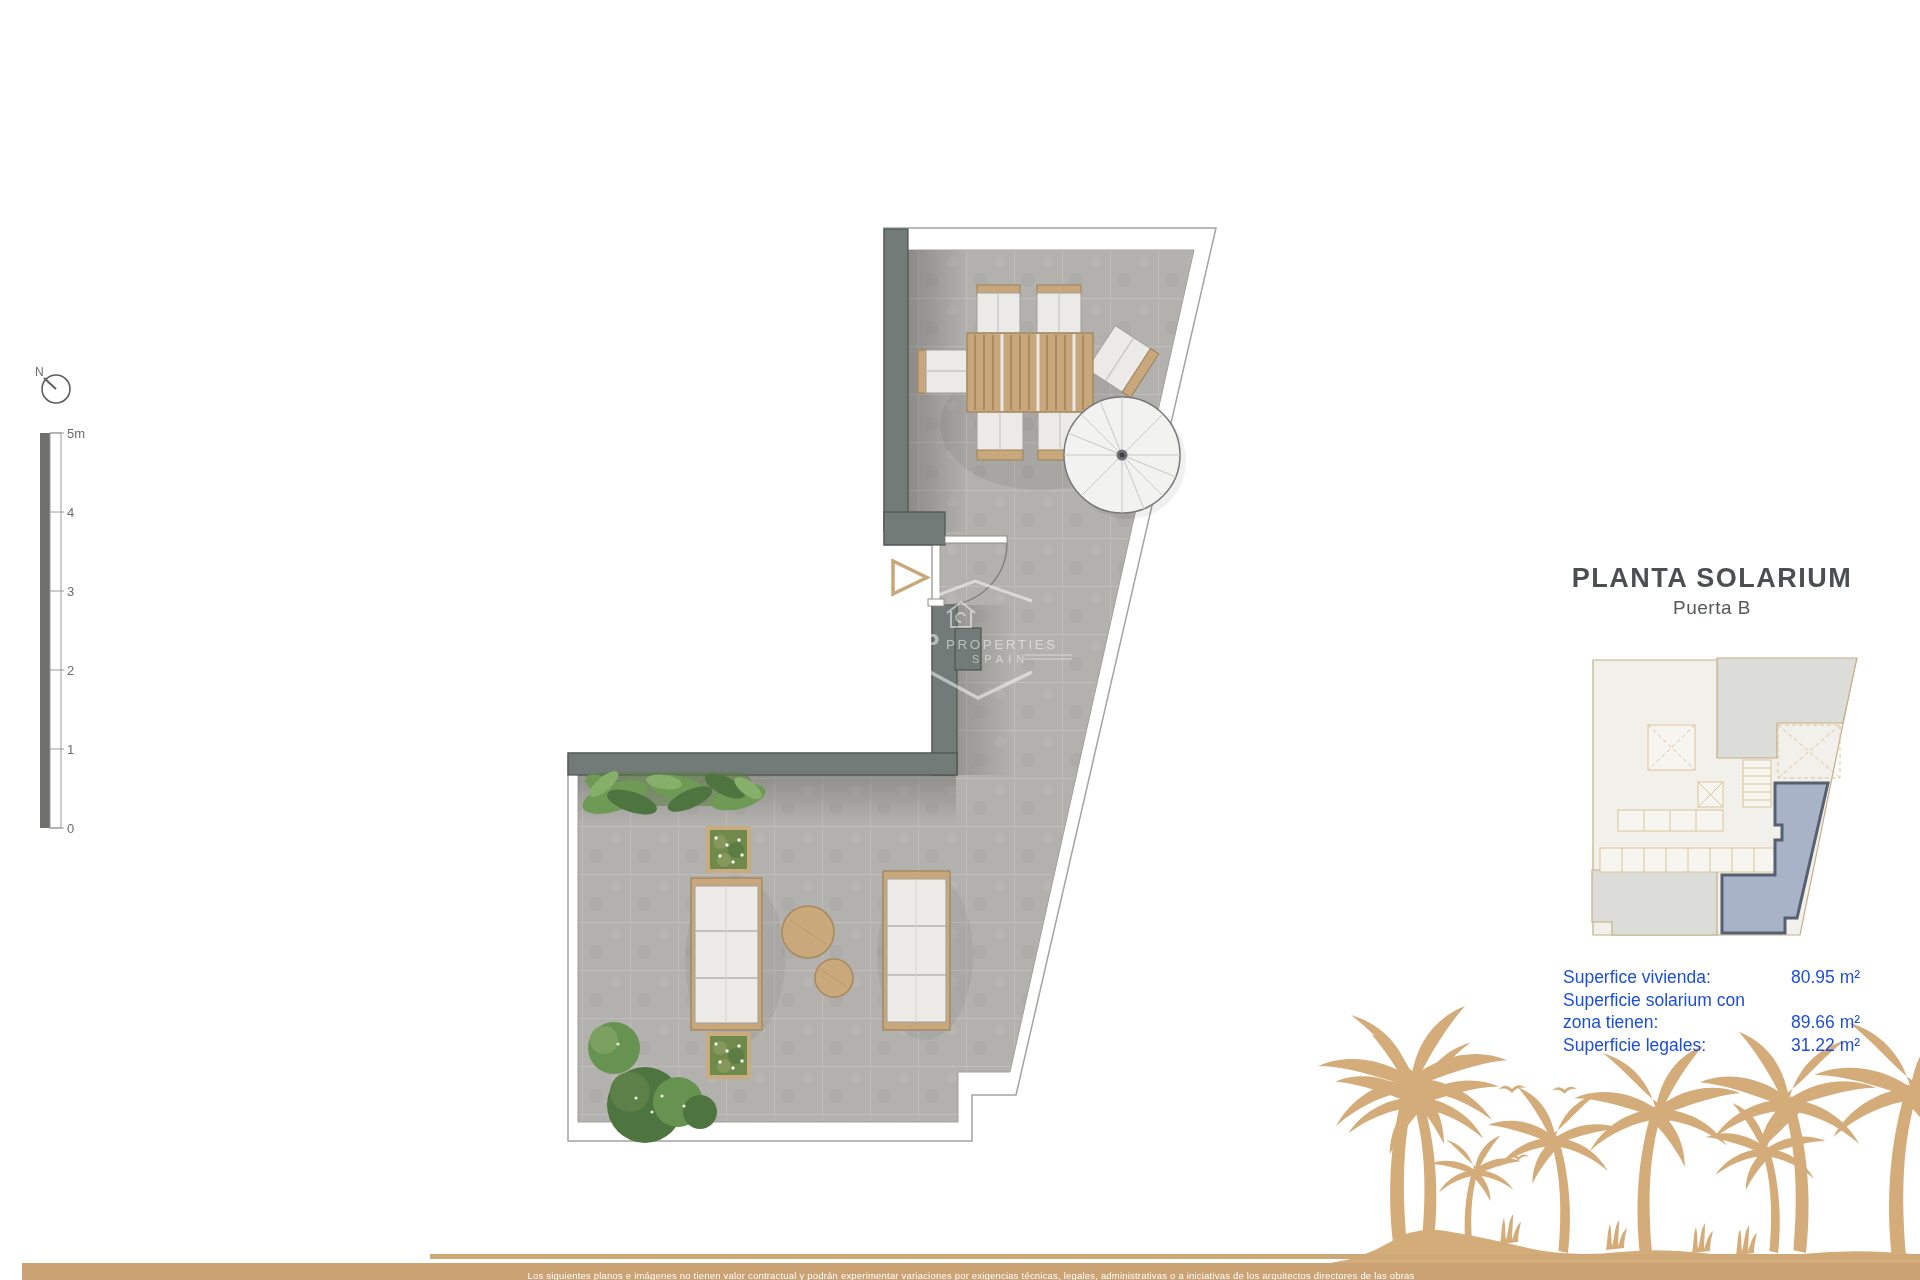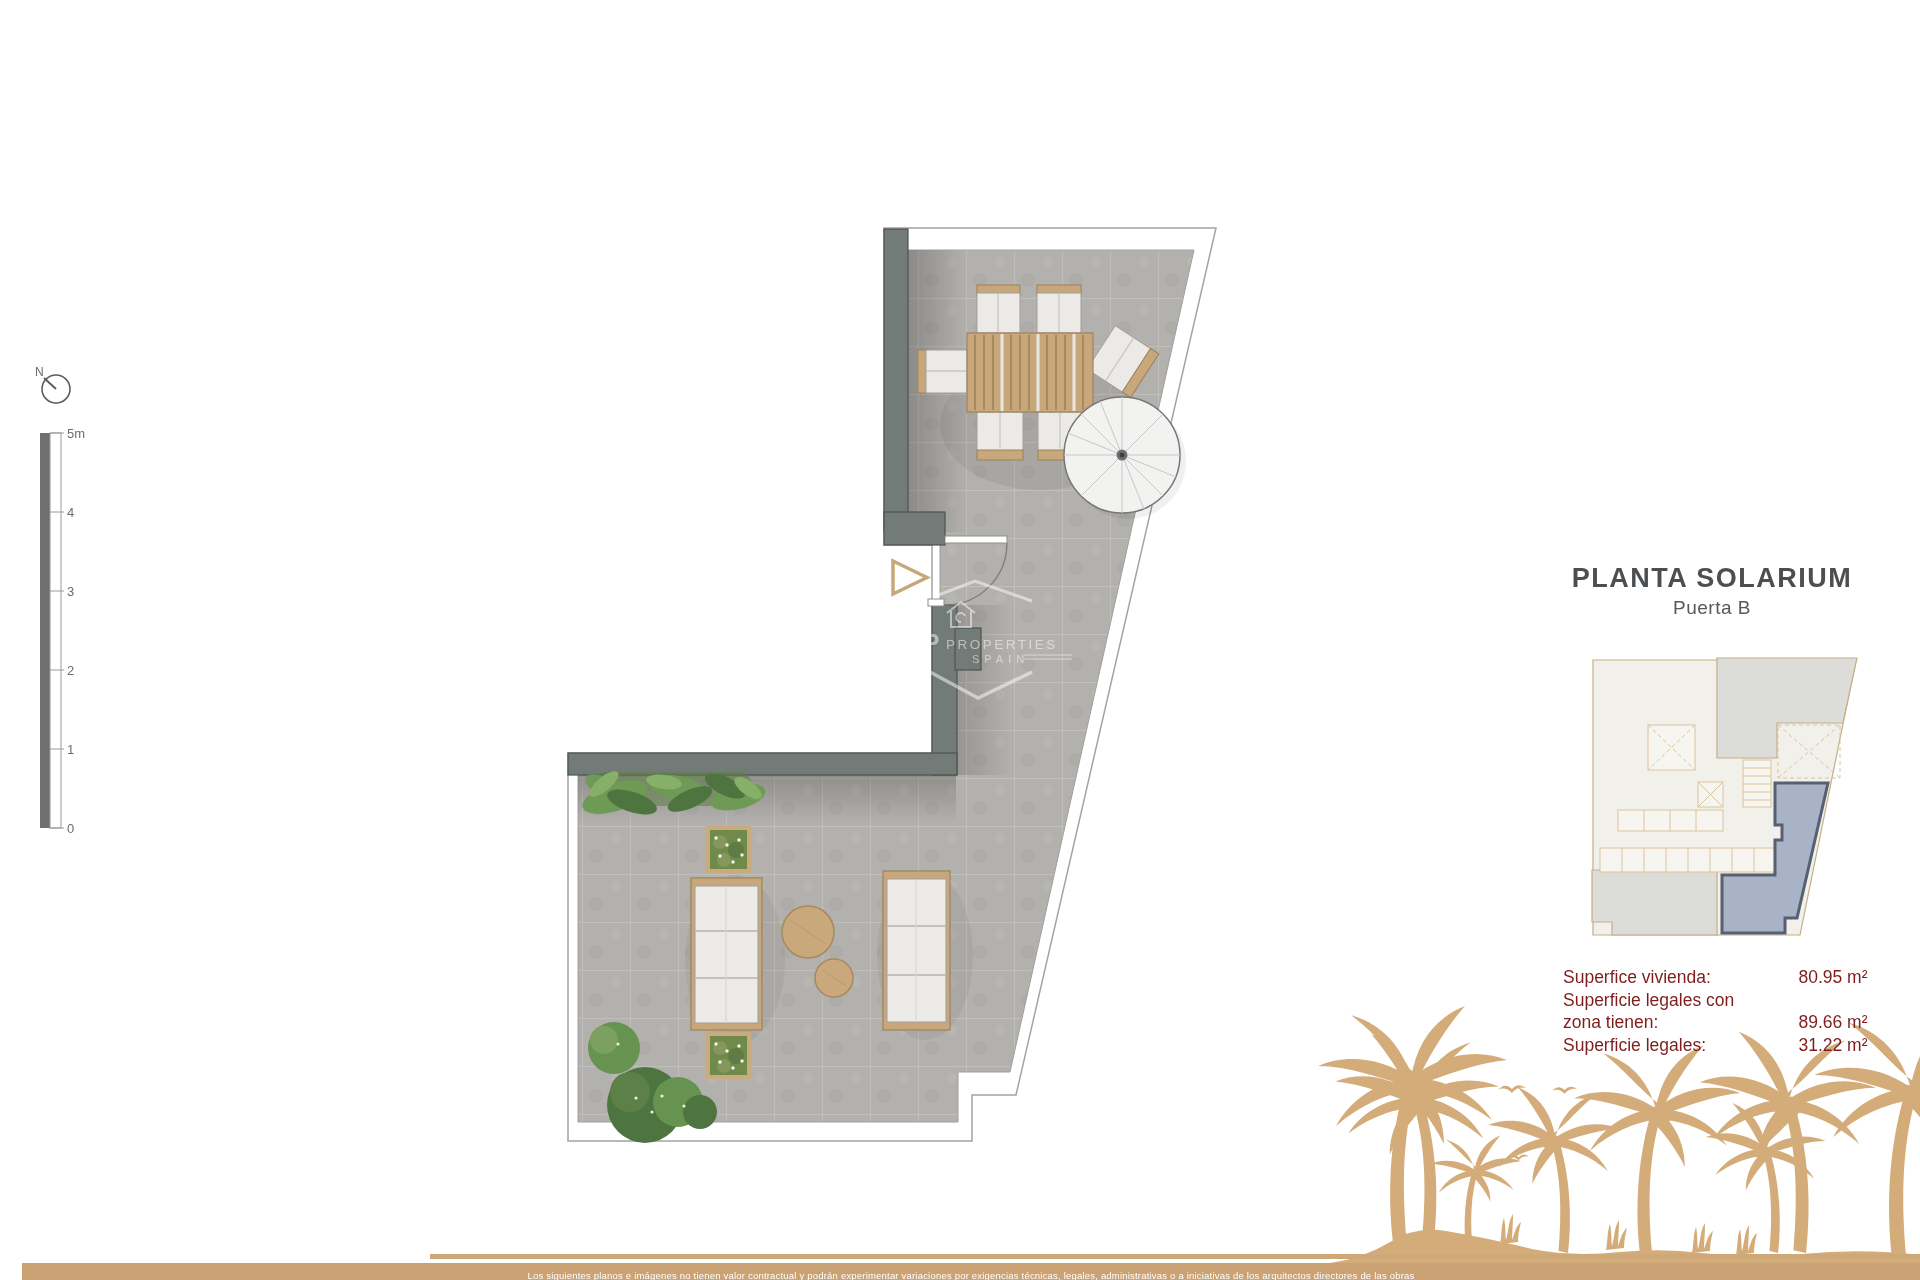--- a/index.html
+++ b/index.html
@@ -13,25 +13,25 @@
   .panel-title{
     left:1492px;top:563px;width:440px;text-align:center;
     font-size:27px;font-weight:bold;letter-spacing:1.5px;color:#4b4f52;
   }
   .panel-subtitle{
     left:1492px;top:597px;width:440px;text-align:center;
     font-size:19px;color:#55595b;letter-spacing:.5px;
   }
   .areas{
     left:1563px;top:966px;width:312px;
-    font-size:17.5px;color:#7f1d1d;line-height:22.5px;
+    font-size:17.5px;color:#1d4ed8;line-height:22.5px;
   }
   .area-row{display:flex;}
   .area-row .lbl{flex:1;}
-  .area-row .val{width:84px;text-align:center;white-space:nowrap;}
+  .area-row .val{width:84px;text-align:left;white-space:nowrap;}
   
   .sand-line{left:430px;top:1254px;right:0;height:5px;background:#cfa878;}
   .footer-bar{
     left:22px;top:1263px;right:0;height:23px;background:#cba273;
     display:flex;align-items:center;justify-content:center;
   }
   .footer-bar .txt{
     font-size:9.5px;color:#ffffff;letter-spacing:.2px;white-space:nowrap;
     transform:translateY(1px);
   }
@@ -375,21 +375,21 @@
 
 <div class="abs panel-title">PLANTA SOLARIUM</div>
 <div class="abs panel-subtitle">Puerta B</div>
 
 <div class="abs areas">
   <div class="area-row">
     <span class="lbl">Superfice vivienda:</span>
     <span class="val">80.95 m²</span>
   </div>
   <div class="area-row">
-    <span class="lbl">Superficie legales con</span>
+    <span class="lbl">Superficie solarium con</span>
     <span class="val"></span>
   </div>
   <div class="area-row">
     <span class="lbl">zona tienen:</span>
     <span class="val">89.66 m²</span>
   </div>
   <div class="area-row">
     <span class="lbl">Superficie legales:</span>
     <span class="val">31.22 m²</span>
   </div>

